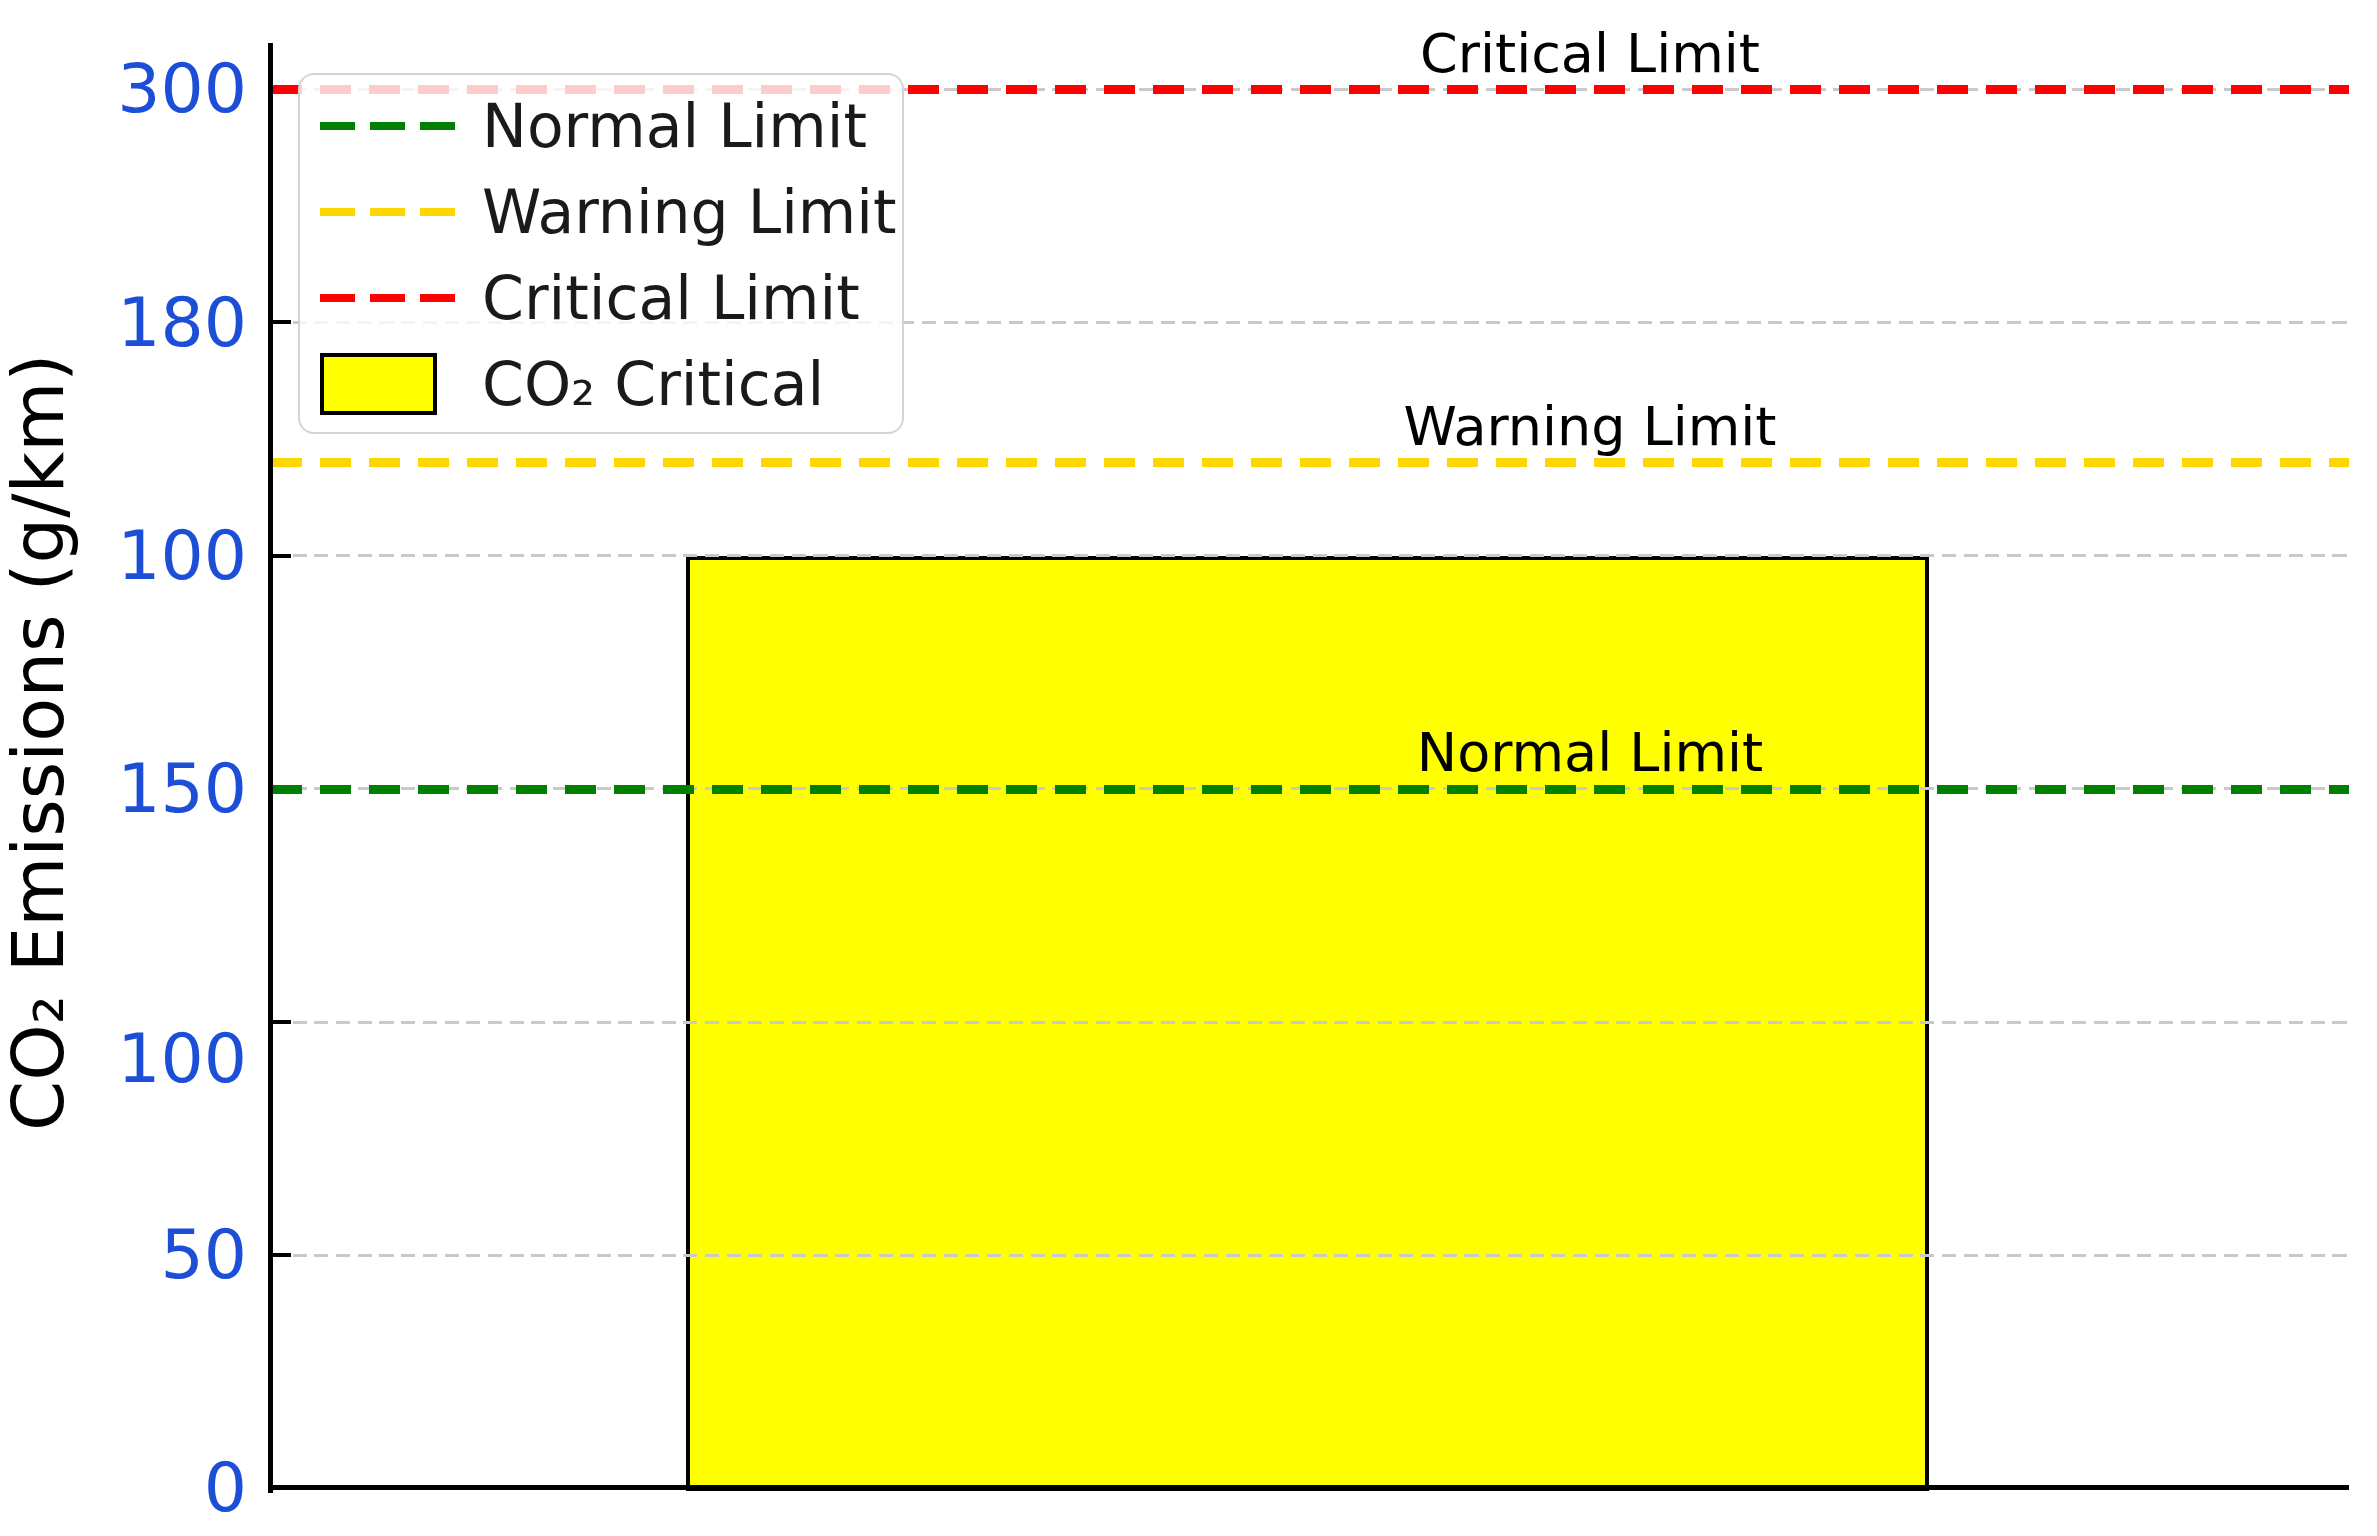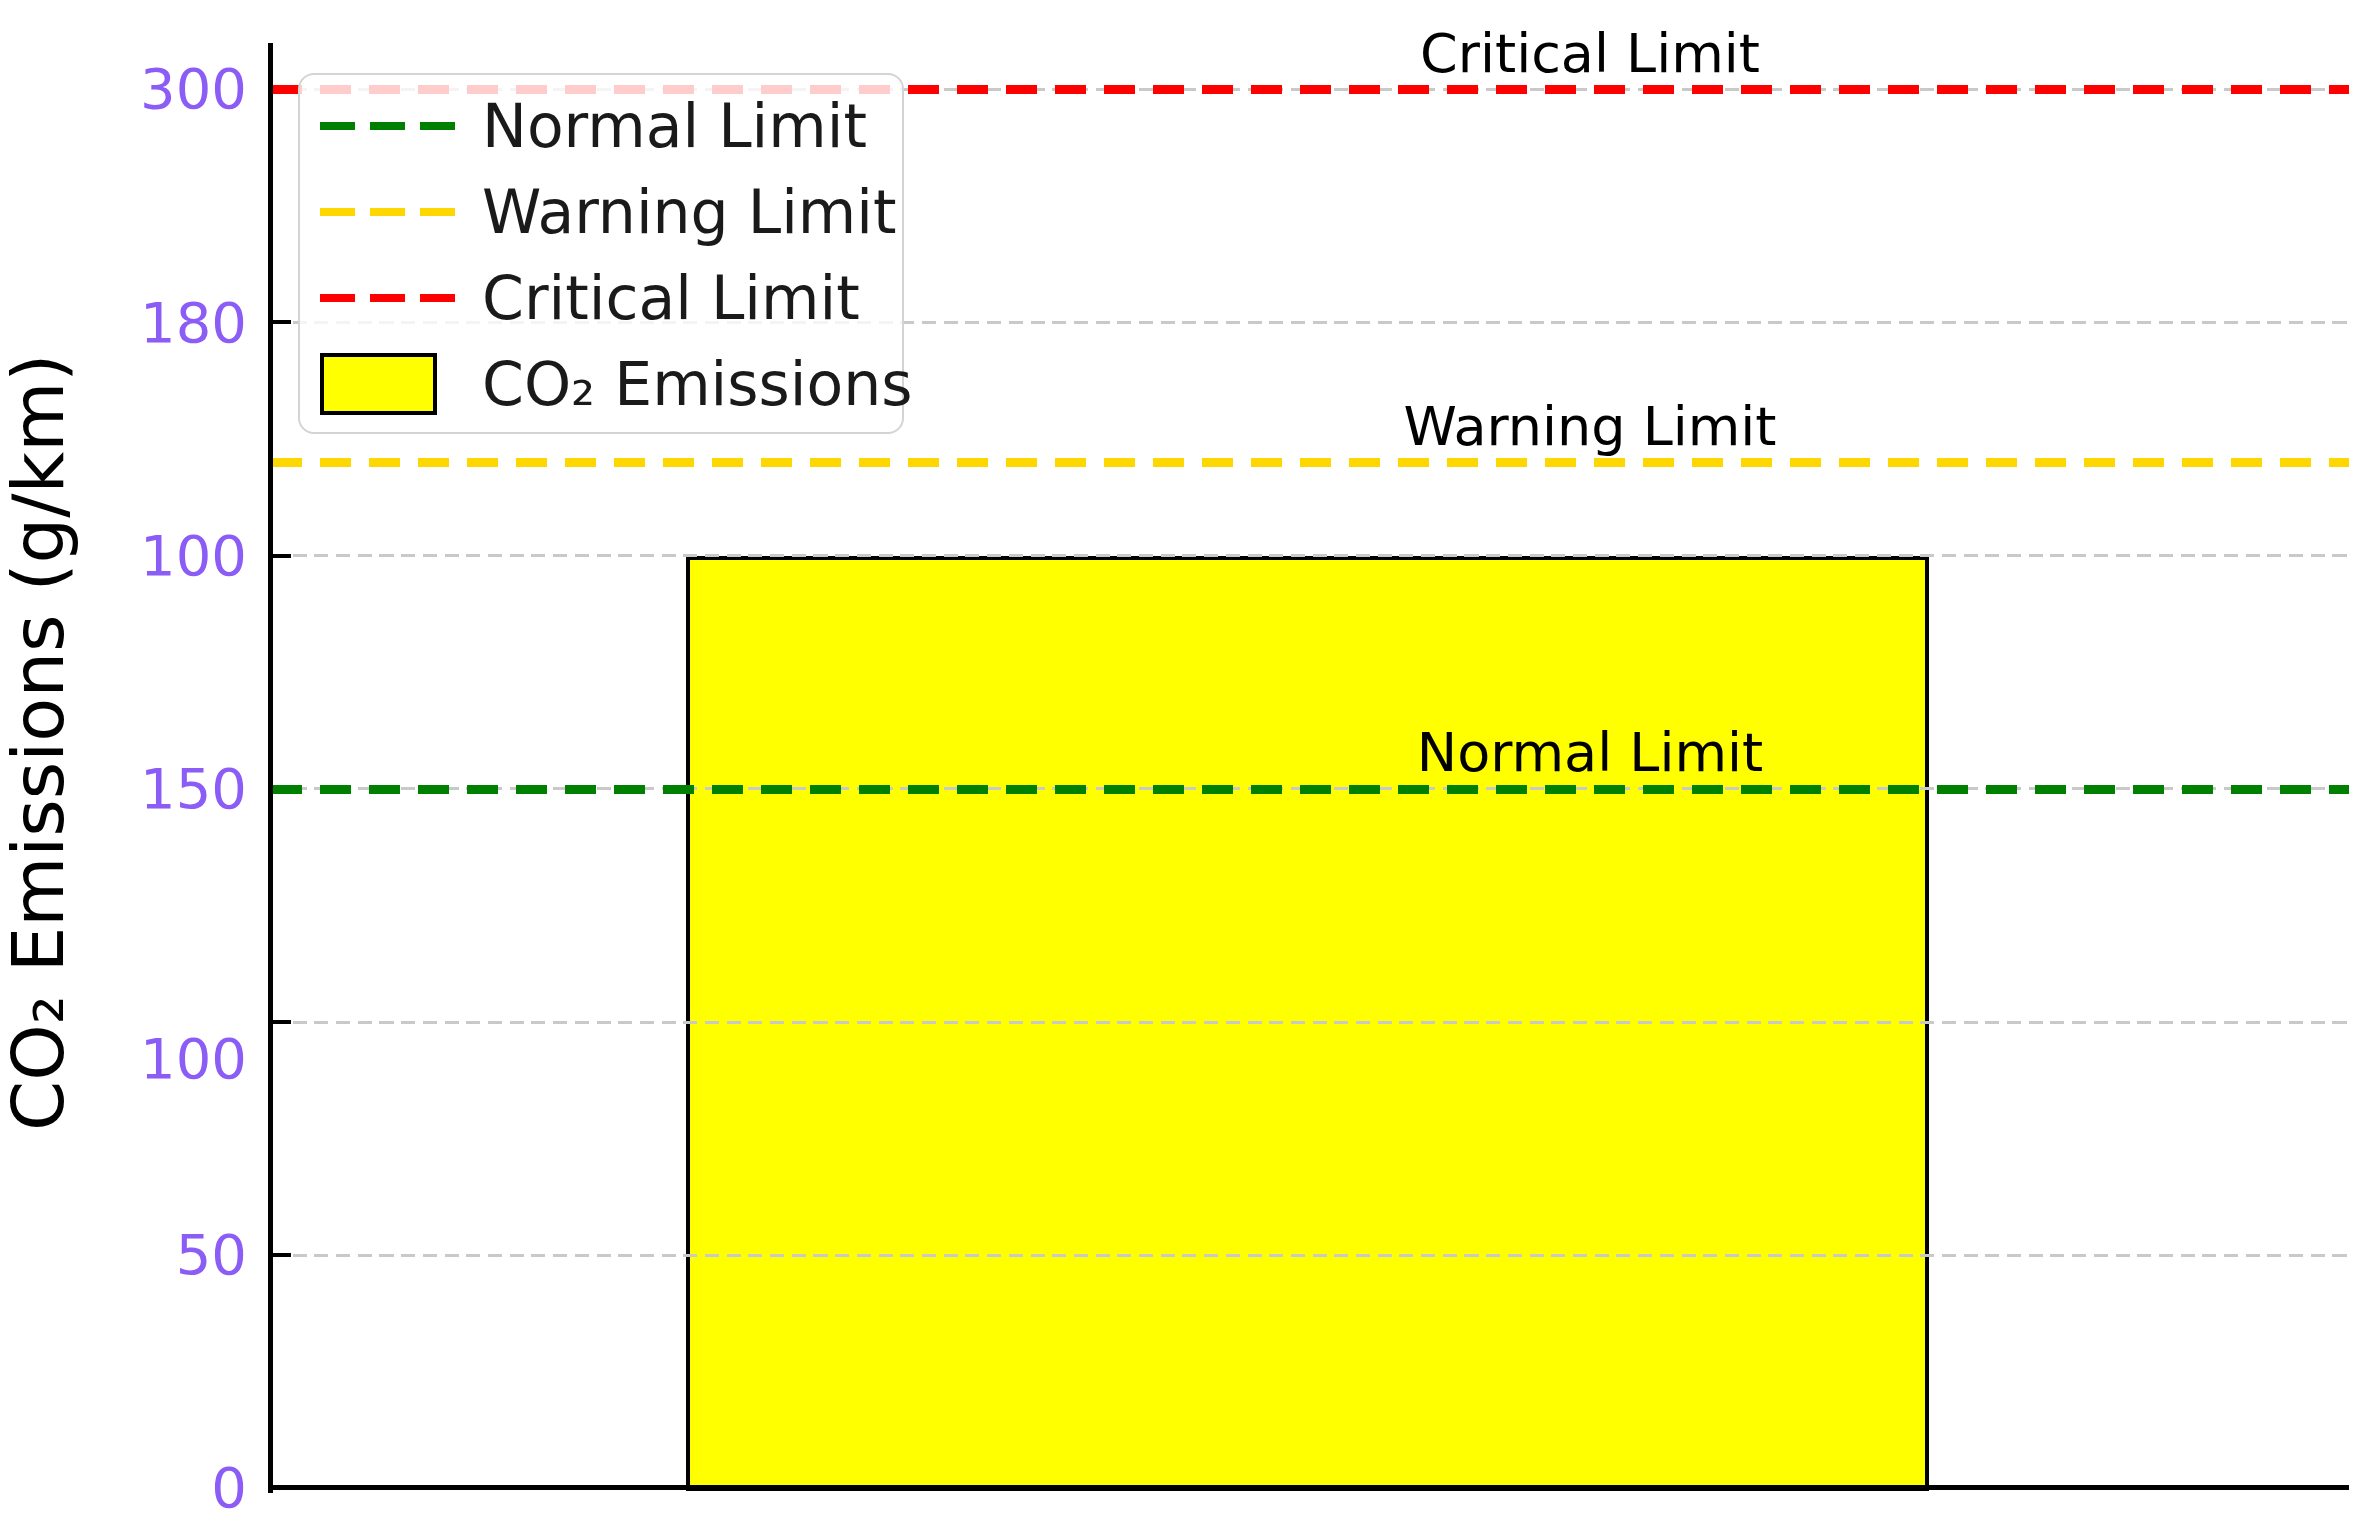--- a/index.html
+++ b/index.html
@@ -21,21 +21,21 @@
   .spine { position: absolute; background: #000000; z-index: 5; }
   .spine-left   { left: 268px; top: 43px;   width: 5.4px;    height: 1450px; }
   .spine-bottom { left: 268px; top: 1485px; width: 2081px; height: 5.4px;   }
 
   
   .gridline   { position: absolute; height: 3.4px;  z-index: 3; }
   .y-tick     { position: absolute; width: 20px; height: 4px; background: #000; z-index: 3; }
   .y-tick-label {
     position: absolute; left: 0; width: 247px; height: 68px;
     line-height: 68px; text-align: right;
-    font-size: 56px; color: #8b5cf6; z-index: 1;
+    font-size: 68px; color: #1d4ed8; z-index: 1;
   }
   .bar {
     position: absolute; box-sizing: border-box;
     border: 4.7px solid #000000; z-index: 2;
   }
   .limit-line { position: absolute; height: 8.8px; z-index: 4; }
 
   .limit-annotation {
     position: absolute; z-index: 8;
     font-size: 54px; line-height: 1; color: #000000;
@@ -143,18 +143,18 @@
     <div class="legend-row">
       <span class="legend-sample-slot">
         <span class="legend-dash" style="background: repeating-linear-gradient(90deg, rgb(255, 0, 0) 0px, rgb(255, 0, 0) 35px, transparent 35px, transparent 50px);"></span>
       </span>
       <span class="legend-label">Critical Limit</span>
     </div>
     <div class="legend-row">
       <span class="legend-sample-slot">
         <span class="legend-patch" style="background: rgb(255, 255, 0); border-color: rgb(0, 0, 0);"></span>
       </span>
-      <span class="legend-label">CO₂ Emissions</span>
+      <span class="legend-label">CO₂ Critical</span>
     </div>
   </div>
 
 </div>
 
 
 </body></html>

